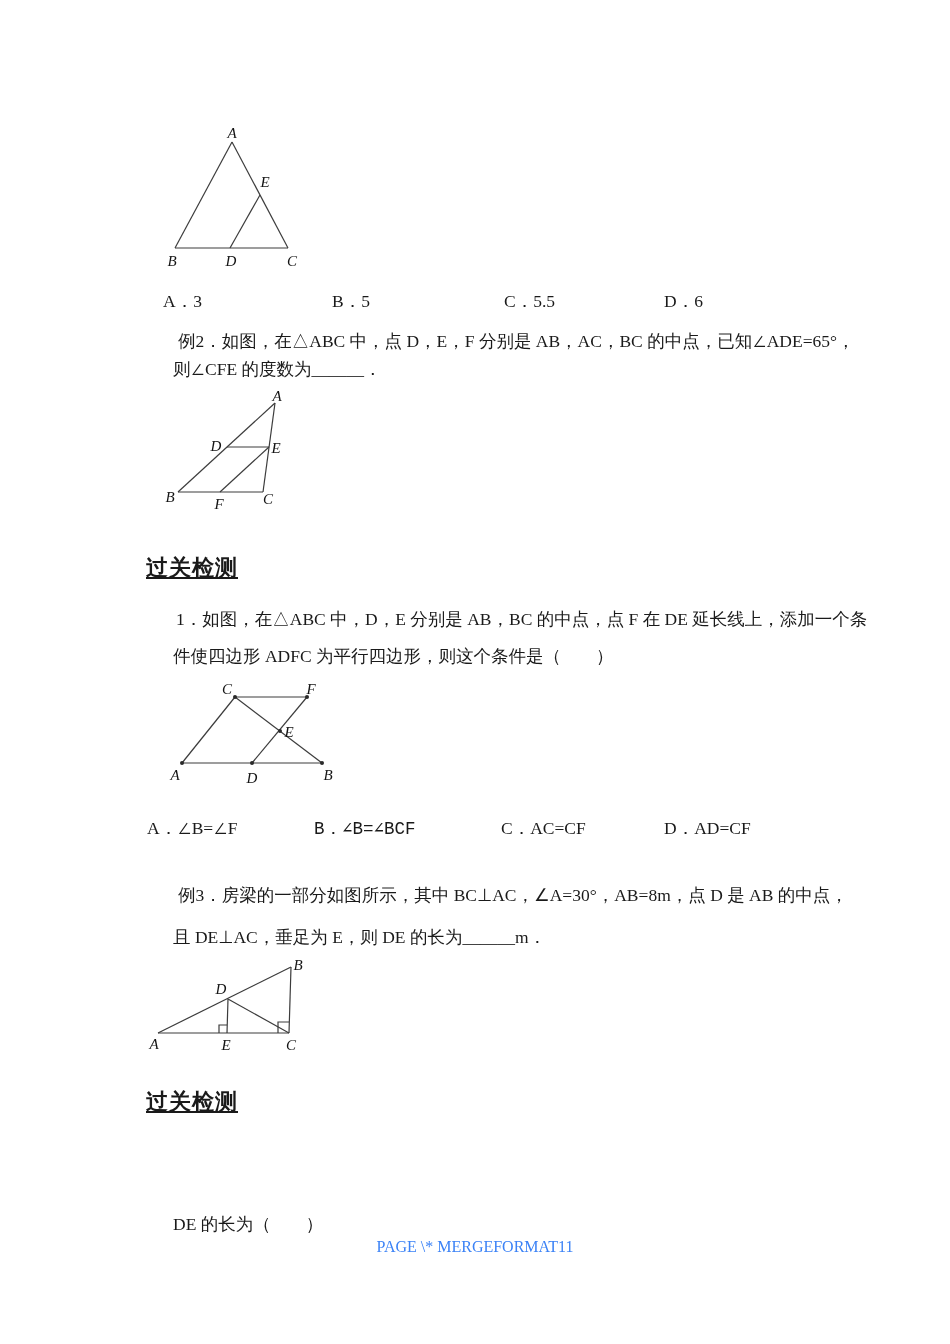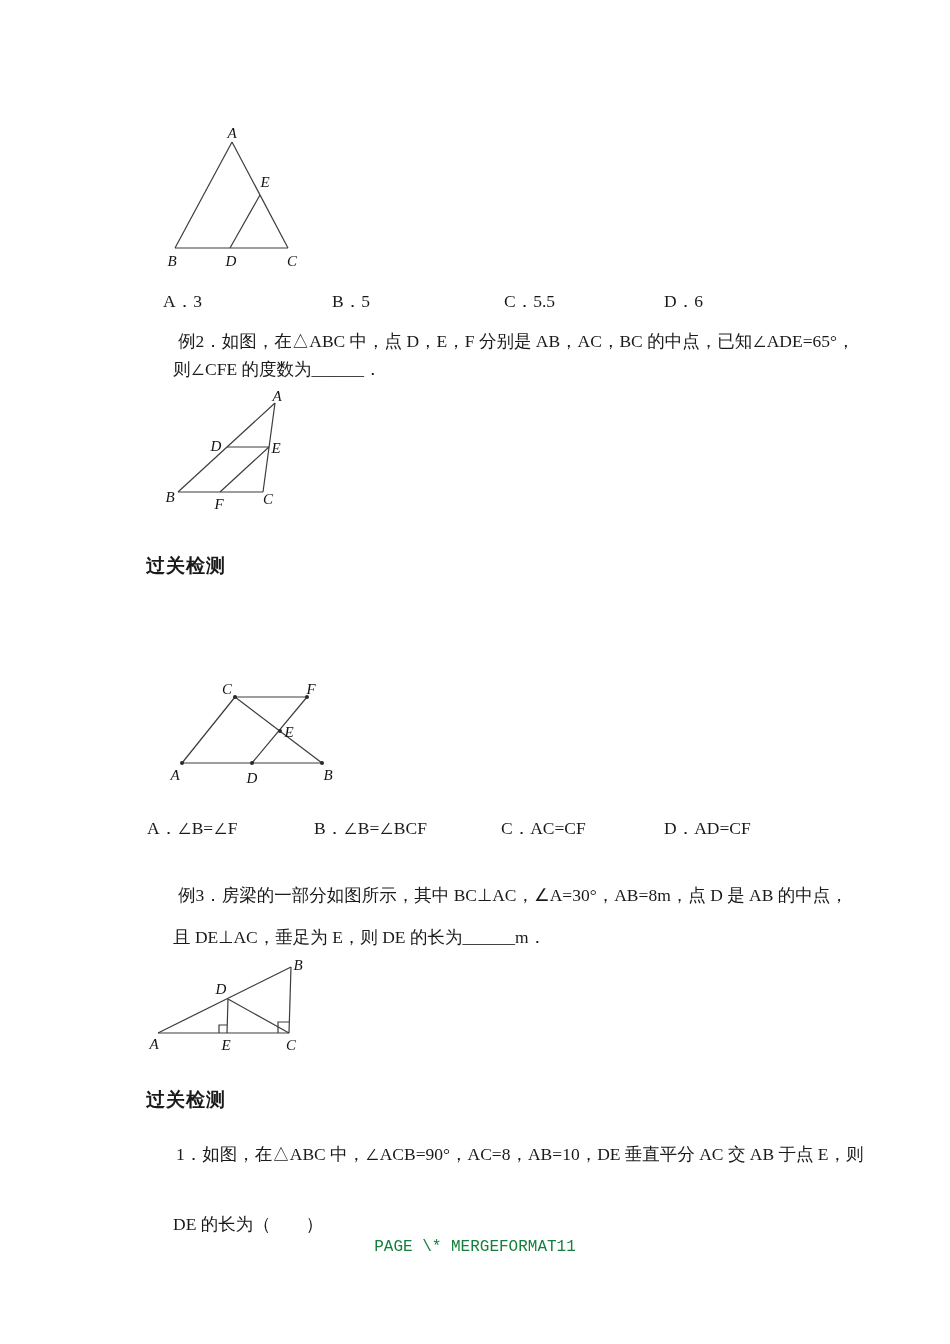--- a/index.html
+++ b/index.html
@@ -6,29 +6,29 @@
   #page {
     position:relative; width:950px; height:1344px;
     background:#ffffff; margin:0 auto; overflow:hidden;
     font-family:"Liberation Serif", serif; color:#1a1a1a;
   }
   .tline {
     position:absolute; white-space:nowrap;
     font-size:17.5px; line-height:20px; color:#1a1a1a;margin-left:32px;
   }
   .opt { position:absolute; white-space:nowrap; font-size:17.5px; }
-  .heading { position:absolute; font-weight:bold; font-size:19px;
-             font-family:"Liberation Sans", sans-serif; letter-spacing:1px; }
+  .heading { position:absolute; font-weight:bold; font-size:22px;
+             font-family:"Liberation Sans", sans-serif; letter-spacing:1px;text-decoration:underline; }
   .fig { position:absolute; }
   .fig line, .fig path { stroke:#3c3c3c; stroke-width:1.2; fill:none; }
   .fig text { font:italic 15px "Liberation Serif", serif; fill:#141414; }
   .fig circle { fill:#2a2a2a; stroke:none; }
   #footer {
     position:absolute; left:0; right:0; top:1238px;
-    text-align:center; font-size:16px; color:#15803d;font-family:Liberation Mono, monospace;
+    text-align:center; font-size:16px; color:#3b82f6;
   }
 </style>
 </head>
 <body>
 
 <div id="page">
 
   <svg class="fig" style="left:160px; top:122px;" width="145" height="150" viewBox="0 0 145 150">
     <line x1="72" y1="20" x2="15" y2="126"></line>
     <line x1="72" y1="20" x2="128" y2="126"></line>
@@ -58,20 +58,22 @@
     <text x="114" y="11" text-anchor="middle">A</text>
     <text x="7" y="112" text-anchor="middle">B</text>
     <text x="105" y="114" text-anchor="middle">C</text>
     <text x="53" y="61" text-anchor="middle">D</text>
     <text x="113" y="63" text-anchor="middle">E</text>
     <text x="56" y="119" text-anchor="middle">F</text>
   </svg>
 
   <div class="heading" style="left:146px; top:553px;">过关检测</div>
 
+  <div class="tline" style="left:144px; top:609px;">1．如图，在△ABC 中，D，E 分别是 AB，BC 的中点，点 F 在 DE 延长线上，添加一个条</div>
+  <div class="tline" style="left:141px; top:646px;">件使四边形 ADFC 为平行四边形，则这个条件是（　　）</div>
 
   <svg class="fig" style="left:168px; top:683px;" width="175" height="105" viewBox="0 0 175 105">
     <line x1="67" y1="14" x2="139" y2="14"></line>
     <line x1="14" y1="80" x2="154" y2="80"></line>
     <line x1="14" y1="80" x2="67" y2="14"></line>
     <line x1="67" y1="14" x2="154" y2="80"></line>
     <line x1="84" y1="80" x2="139" y2="14"></line>
     <circle cx="67" cy="14" r="2"></circle>
       <circle cx="139" cy="14" r="2"></circle>
     <circle cx="14" cy="80" r="2"></circle>
@@ -80,21 +82,21 @@
       <circle cx="112" cy="48" r="2"></circle>
     <text x="59" y="11" text-anchor="middle">C</text>
     <text x="143" y="11" text-anchor="middle">F</text>
     <text x="121" y="54" text-anchor="middle">E</text>
     <text x="7" y="97" text-anchor="middle">A</text>
     <text x="84" y="100" text-anchor="middle">D</text>
     <text x="160" y="97" text-anchor="middle">B</text>
   </svg>
 
   <span class="opt" style="left:147px; top:816px;text-align:right;">A．∠B=∠F</span>
-  <span class="opt" style="left:314px; top:816px;">B．∠B=∠BCF</span>
+  <span class="opt" style="left:314px; top:816px;font-family:Liberation Mono, monospace;">B．∠B=∠BCF</span>
   <span class="opt" style="left:501px; top:816px;text-align:right;">C．AC=CF</span>
   <span class="opt" style="left:664px; top:816px;">D．AD=CF</span>
 
   <div class="tline" style="left:146px; top:885px;">例3．房梁的一部分如图所示，其中 BC⊥AC，∠A=30°，AB=8m，点 D 是 AB 的中点，</div>
   <div class="tline" style="left:141px; top:927px;">且 DE⊥AC，垂足为 E，则 DE 的长为______m．</div>
 
   <svg class="fig" style="left:148px; top:956px;" width="165" height="100" viewBox="0 0 165 100">
     <line x1="10" y1="77" x2="143" y2="11"></line>
     <line x1="10" y1="77" x2="141" y2="77"></line>
     <line x1="143" y1="11" x2="141" y2="77"></line>
@@ -104,18 +106,17 @@
     <path d="M130,77 L130,66 L141,66"></path>
     <text x="150" y="14" text-anchor="middle">B</text>
     <text x="73" y="38" text-anchor="middle">D</text>
     <text x="6" y="93" text-anchor="middle">A</text>
     <text x="78" y="94" text-anchor="middle">E</text>
     <text x="143" y="94" text-anchor="middle">C</text>
   </svg>
 
   <div class="heading" style="left:146px; top:1087px;">过关检测</div>
 
-  <div class="tline" style="left:144px; top:1144px;">1．如图，在△ABC 中，∠ACB=90°，AC=8，AB=10，DE 垂直平分 AC 交 AB 于点 E，则</div>
   <div class="tline" style="left:141px; top:1214px;">DE 的长为（　　）</div>
 
   <div id="footer">PAGE  \* MERGEFORMAT11</div>
 
 </div>
 
 </body></html>

